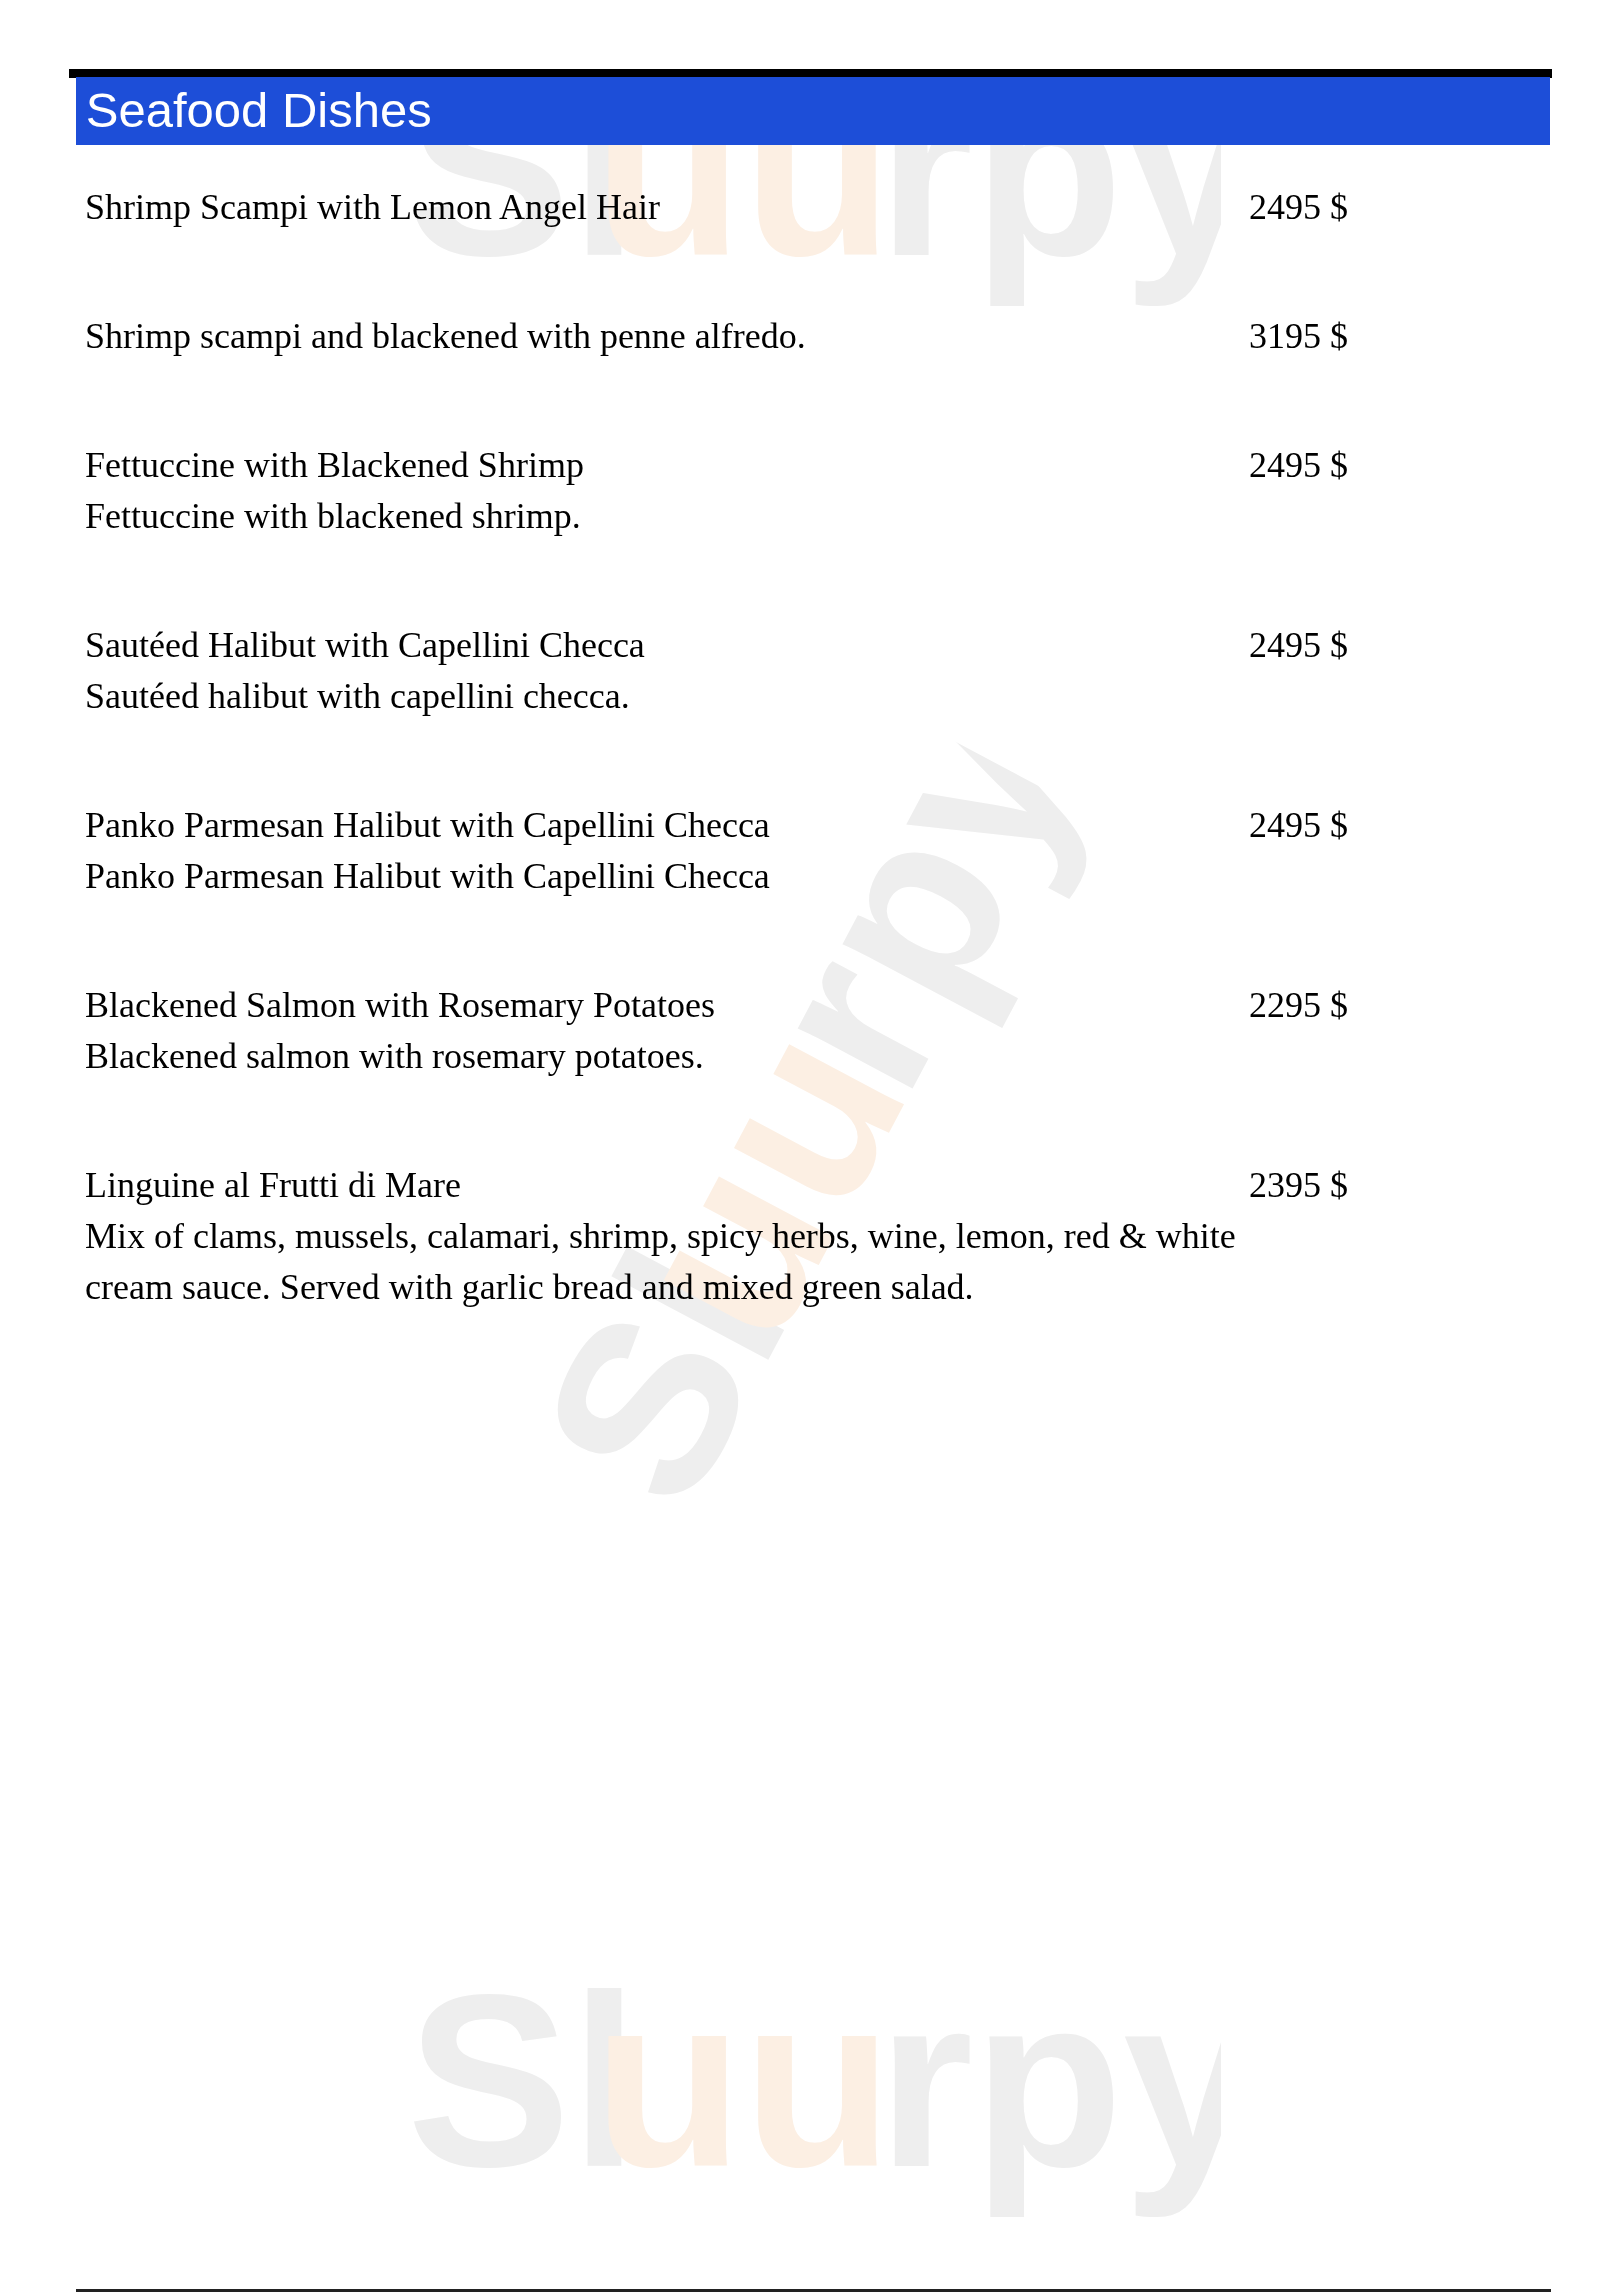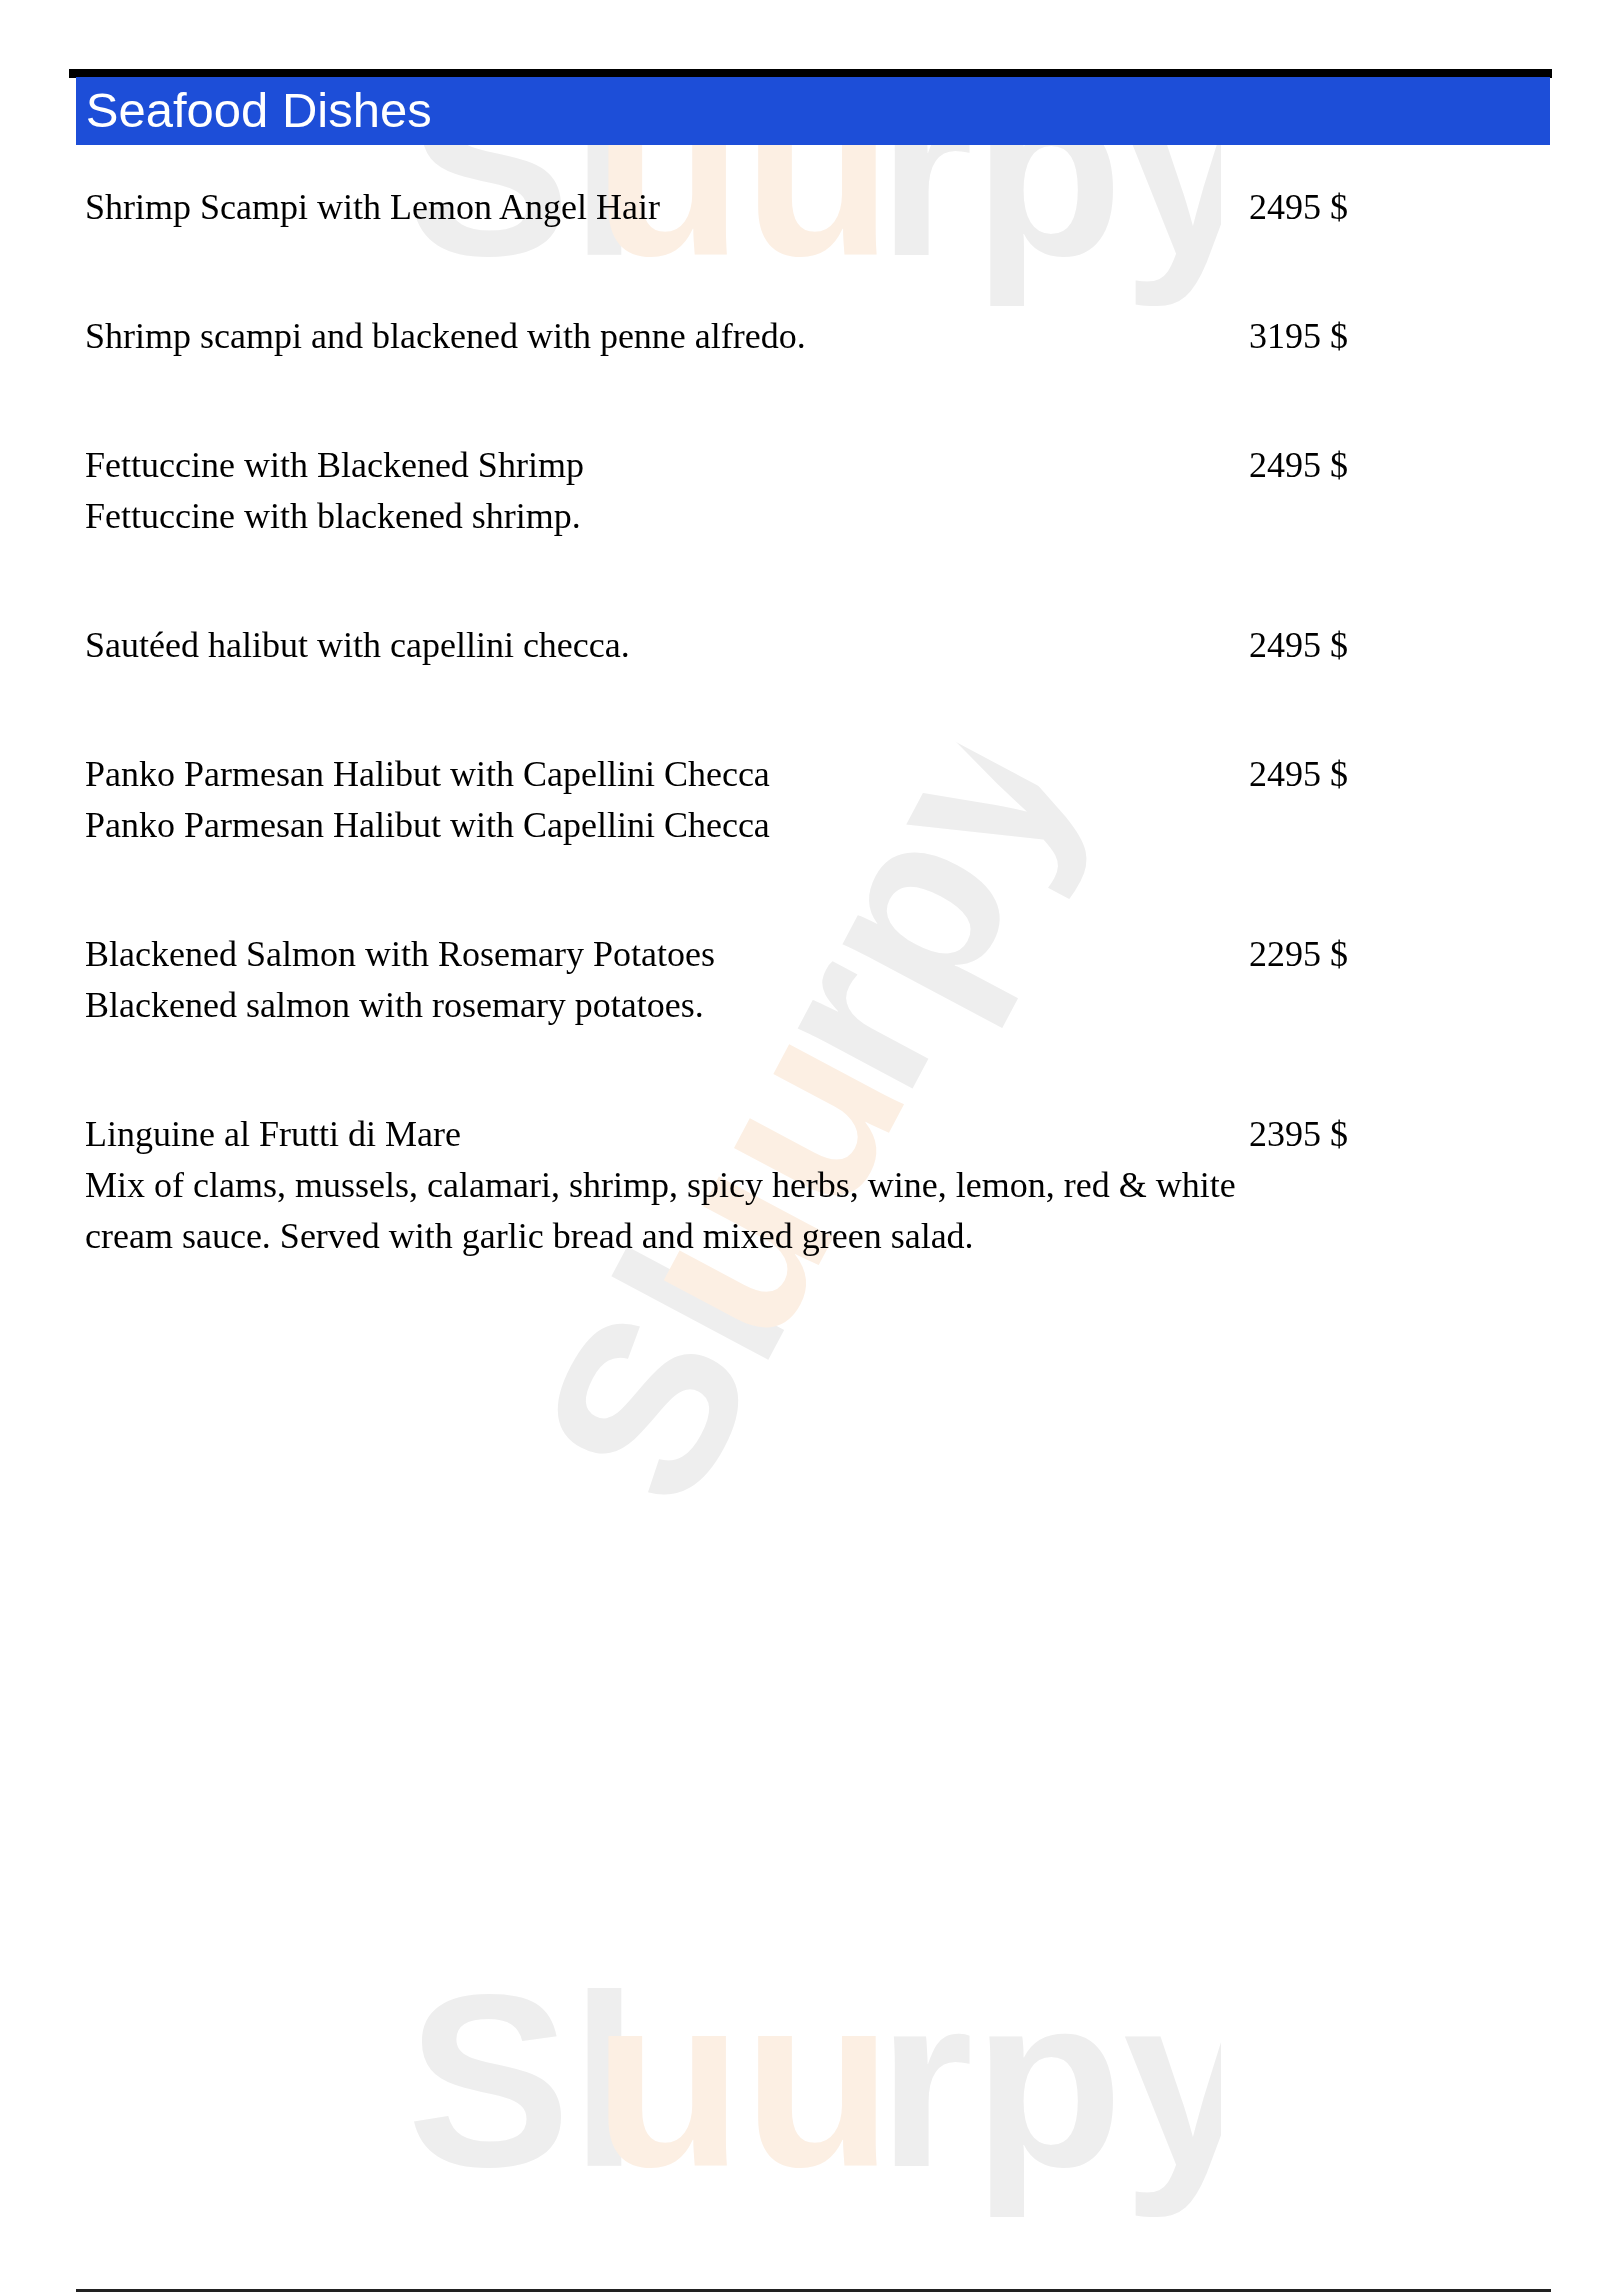--- a/index.html
+++ b/index.html
@@ -60,20 +60,21 @@
   <div class="menu-item">
     <div class="item-price">3195 $</div>
     <div class="item-desc">Shrimp scampi and blackened with penne alfredo.</div>
   </div>
   <div class="menu-item">
     <div class="item-name">Fettuccine with Blackened Shrimp</div>
     <div class="item-price">2495 $</div>
     <div class="item-desc">Fettuccine with blackened shrimp.</div>
   </div>
   <div class="menu-item">
+    <div class="item-name">Sautéed Halibut with Capellini Checca</div>
     <div class="item-price">2495 $</div>
     <div class="item-desc">Sautéed halibut with capellini checca.</div>
   </div>
   <div class="menu-item">
     <div class="item-name">Panko Parmesan Halibut with Capellini Checca</div>
     <div class="item-price">2495 $</div>
     <div class="item-desc">Panko Parmesan Halibut with Capellini Checca</div>
   </div>
   <div class="menu-item">
     <div class="item-name">Blackened Salmon with Rosemary Potatoes</div>

